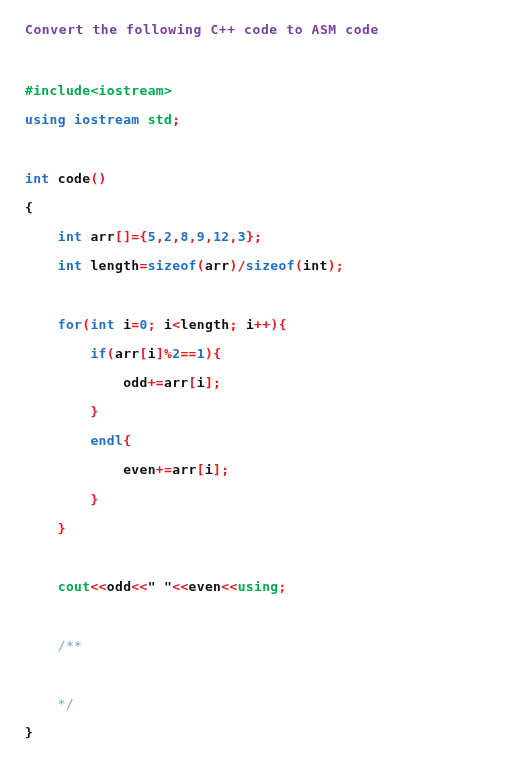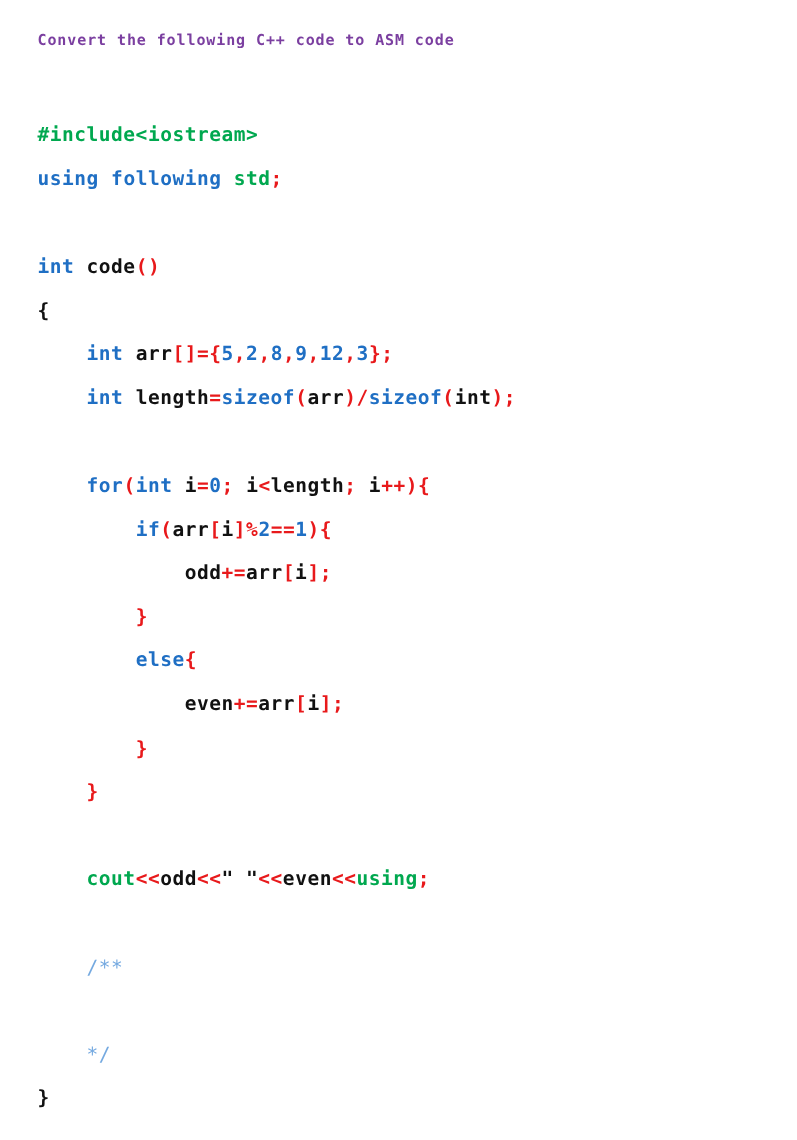--- a/index.html
+++ b/index.html
@@ -19,21 +19,21 @@
     height: 760px;
     background: #ffffff;
     padding: 0;
     box-sizing: border-box;
   }
   .prompt-title {
     position: absolute;
     left: 25px;
     top: 22px;
     font-family: "DejaVu Sans Mono", "Liberation Mono", monospace;
-    font-size: 10px;
+    font-size: 13px;
     font-weight: bold;
     letter-spacing: 0.6px;
     color: #7b3fa0;
     white-space: pre;
   }
   #code-block {
     position: absolute;
     left: 25px;
     top: 76px;
     width: 490px;
@@ -64,32 +64,32 @@
 </style>
 </head>
 <body>
 
 <div id="page">
 
   <div class="prompt-title">Convert the following C++ code to ASM code</div>
 
   <div id="code-block">
       <div class="code-line"><span class="t-pre">#include&lt;iostream&gt;</span></div>
-      <div class="code-line"><span class="t-kw">using</span><span class="t-plain"> </span><span class="t-kw">following</span><span class="t-plain"> </span><span class="t-std">std</span><span class="t-op">;</span></div>
+      <div class="code-line"><span class="t-kw">using</span><span class="t-plain"> </span><span class="t-kw">iostream</span><span class="t-plain"> </span><span class="t-std">std</span><span class="t-op">;</span></div>
       <div class="code-line blank">&nbsp;</div>
       <div class="code-line"><span class="t-kw">int</span><span class="t-plain"> </span><span class="t-id">code</span><span class="t-op">()</span></div>
       <div class="code-line"><span class="t-plain">{</span></div>
       <div class="code-line"><span class="t-plain">    </span><span class="t-kw">int</span><span class="t-plain"> </span><span class="t-id">arr</span><span class="t-op">[]=</span><span class="t-op">{</span><span class="t-num">5</span><span class="t-op">,</span><span class="t-num">2</span><span class="t-op">,</span><span class="t-num">8</span><span class="t-op">,</span><span class="t-num">9</span><span class="t-op">,</span><span class="t-num">12</span><span class="t-op">,</span><span class="t-num">3</span><span class="t-op">}</span><span class="t-op">;</span></div>
       <div class="code-line"><span class="t-plain">    </span><span class="t-kw">int</span><span class="t-plain"> </span><span class="t-id">length</span><span class="t-op">=</span><span class="t-kw">sizeof</span><span class="t-op">(</span><span class="t-id">arr</span><span class="t-op">)</span><span class="t-op">/</span><span class="t-kw">sizeof</span><span class="t-op">(</span><span class="t-id">int</span><span class="t-op">)</span><span class="t-op">;</span></div>
       <div class="code-line blank">&nbsp;</div>
       <div class="code-line"><span class="t-plain">    </span><span class="t-kw">for</span><span class="t-op">(</span><span class="t-kw">int</span><span class="t-plain"> </span><span class="t-id">i</span><span class="t-op">=</span><span class="t-num">0</span><span class="t-op">;</span><span class="t-plain"> </span><span class="t-id">i</span><span class="t-op">&lt;</span><span class="t-id">length</span><span class="t-op">;</span><span class="t-plain"> </span><span class="t-id">i</span><span class="t-op">++</span><span class="t-op">)</span><span class="t-op">{</span></div>
       <div class="code-line"><span class="t-plain">        </span><span class="t-kw">if</span><span class="t-op">(</span><span class="t-id">arr</span><span class="t-op">[</span><span class="t-id">i</span><span class="t-op">]</span><span class="t-op">%</span><span class="t-num">2</span><span class="t-op">==</span><span class="t-num">1</span><span class="t-op">)</span><span class="t-op">{</span></div>
       <div class="code-line"><span class="t-plain">            </span><span class="t-id">odd</span><span class="t-op">+=</span><span class="t-id">arr</span><span class="t-op">[</span><span class="t-id">i</span><span class="t-op">]</span><span class="t-op">;</span></div>
       <div class="code-line"><span class="t-plain">        </span><span class="t-op">}</span></div>
-      <div class="code-line"><span class="t-plain">        </span><span class="t-kw">else</span><span class="t-op">{</span></div>
+      <div class="code-line"><span class="t-plain">        </span><span class="t-kw">endl</span><span class="t-op">{</span></div>
       <div class="code-line"><span class="t-plain">            </span><span class="t-id">even</span><span class="t-op">+=</span><span class="t-id">arr</span><span class="t-op">[</span><span class="t-id">i</span><span class="t-op">]</span><span class="t-op">;</span></div>
       <div class="code-line"><span class="t-plain">        </span><span class="t-op">}</span></div>
       <div class="code-line"><span class="t-plain">    </span><span class="t-op">}</span></div>
       <div class="code-line blank">&nbsp;</div>
       <div class="code-line"><span class="t-plain">    </span><span class="t-std">cout</span><span class="t-op">&lt;&lt;</span><span class="t-id">odd</span><span class="t-op">&lt;&lt;</span><span class="t-str">" "</span><span class="t-op">&lt;&lt;</span><span class="t-id">even</span><span class="t-op">&lt;&lt;</span><span class="t-std">using</span><span class="t-op">;</span></div>
       <div class="code-line blank">&nbsp;</div>
       <div class="code-line"><span class="t-plain">    </span><span class="t-com">/**</span></div>
       <div class="code-line"><span class="t-plain">    </span></div>
       <div class="code-line"><span class="t-plain">    </span><span class="t-com">*/</span></div>
       <div class="code-line"><span class="t-plain">}</span></div>

